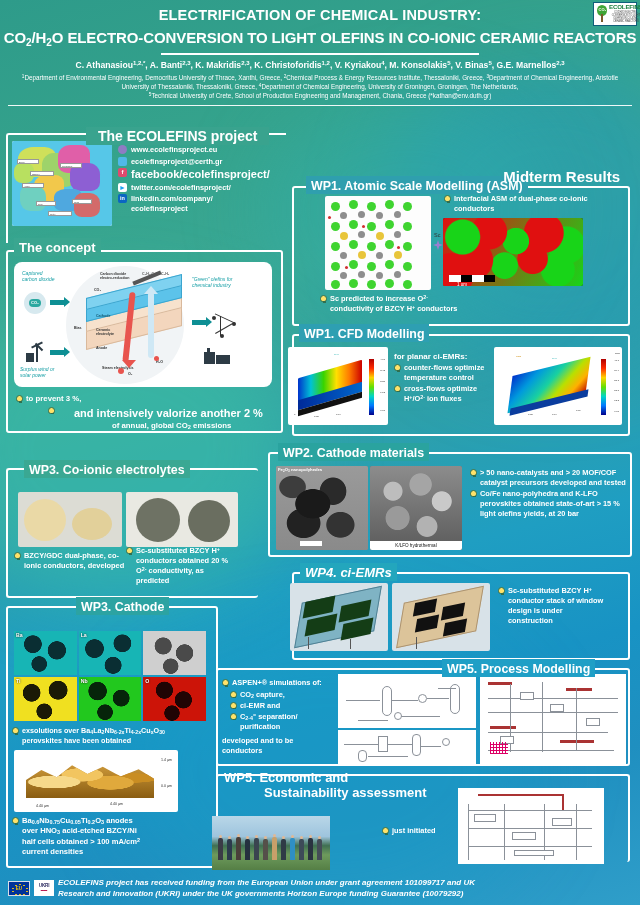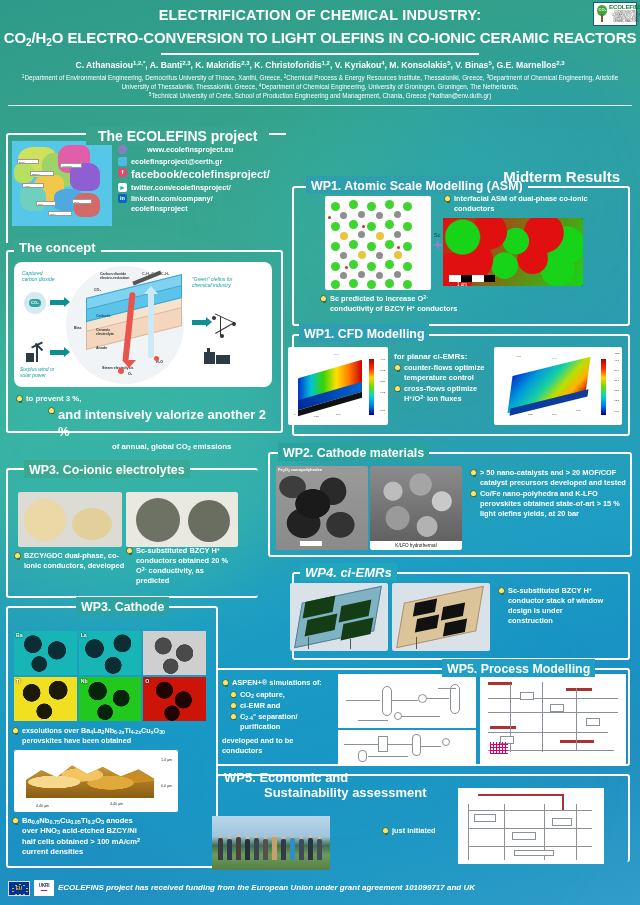--- a/index.html
+++ b/index.html
@@ -162,21 +162,21 @@
   <div class="tag" style="left:5px; top:18px; width:22px;">DUTH</div>
   <div class="tag" style="left:48px; top:22px; width:22px;">Groningen</div>
   <div class="tag" style="left:18px; top:30px; width:24px;">CERTH</div>
   <div class="tag" style="left:10px; top:42px; width:22px;">AUTH</div>
   <div class="tag" style="left:24px; top:60px; width:20px;">TUC</div>
   <div class="tag" style="left:60px; top:58px; width:20px;">UKRI</div>
   <div class="tag" style="left:36px; top:70px; width:24px;">Crete</div>
 </div>
 
 <div style="position:absolute; left:118px; top:145px; width:165px;">
-  <div style="display:flex;align-items:flex-start;gap:20px;margin-bottom:2.5px;">
+  <div style="display:flex;align-items:flex-start;gap:4px;margin-bottom:2.5px;">
     <span style="width:9px;height:9px;border-radius:50%;background:#8e7cc3;flex:0 0 auto;display:block;"></span>
     <span style="font-size:7.4px;font-weight:bold;">www.ecolefinsproject.eu</span>
   </div>
   <div style="display:flex;align-items:flex-start;gap:4px;margin-bottom:2.5px;">
     <span style="width:9px;height:9px;border-radius:2px;background:#4fb8e8;flex:0 0 auto;display:block;"></span>
     <span style="font-size:7.4px;font-weight:bold;">ecolefinsproject@certh.gr</span>
   </div>
   <div style="display:flex;align-items:flex-start;gap:4px;margin-bottom:2.5px;">
     <span style="width:9px;height:9px;border-radius:2px;background:#e04a6e;color:#fff;font-size:6px;text-align:center;line-height:9px;font-weight:bold;flex:0 0 auto;display:block;">f</span>
     <span style="font-size:11px;font-weight:bold;">facebook/ecolefinsproject/</span>
@@ -263,21 +263,21 @@
   </div>
 </div>
 
 <div class="bullets" style="position:absolute;left:16px;top:394px;width:258px;">
   <div class="li" style="margin-left:0px;">
       <span class="bulb"></span>
       <span style="font-size:7.8px;">to prevent 3 %,</span>
     </div>
   <div class="li" style="margin-left:32px;">
       <span class="bulb"></span>
-      <span style="font-size:13px;">and intensively valorize another 2 %</span>
+      <span style="font-size:11px;margin-left:16px;">and intensively valorize another 2 %</span>
     </div>
   <div class="li" style="margin-left:96px;">
       <span style="font-size:7.8px;">of annual, global CO<sub>2</sub> emissions</span>
     </div>
 </div>
 
 <div class="midterm">Midterm Results</div>
 
 <div class="panel" style="left:292px; top:186px; width:338px; height:140px; border-radius:3px; border-top-color:#fff;"></div>
 <div style="position:absolute; left:306px; top:176px; background:#2f9fae; padding:0 5px; z-index:4;">
@@ -741,14 +741,15 @@
       <i style="left:6px;top:3px;"></i>
     </div>
     <span>EU</span>
   </div>
   <div class="ukri">
     <b>UKRI</b>
     <i>▬▬</i>
   </div>
   <div class="funding">
     <div>ECOLEFINS project has received funding from the European Union under grant agreement 101099717 and UK</div>
+    <div>Research and Innovation (UKRI) under the UK governments Horizon Europe funding Guarantee (10079292)</div>
   </div>
 </div>
 
 </body></html>

